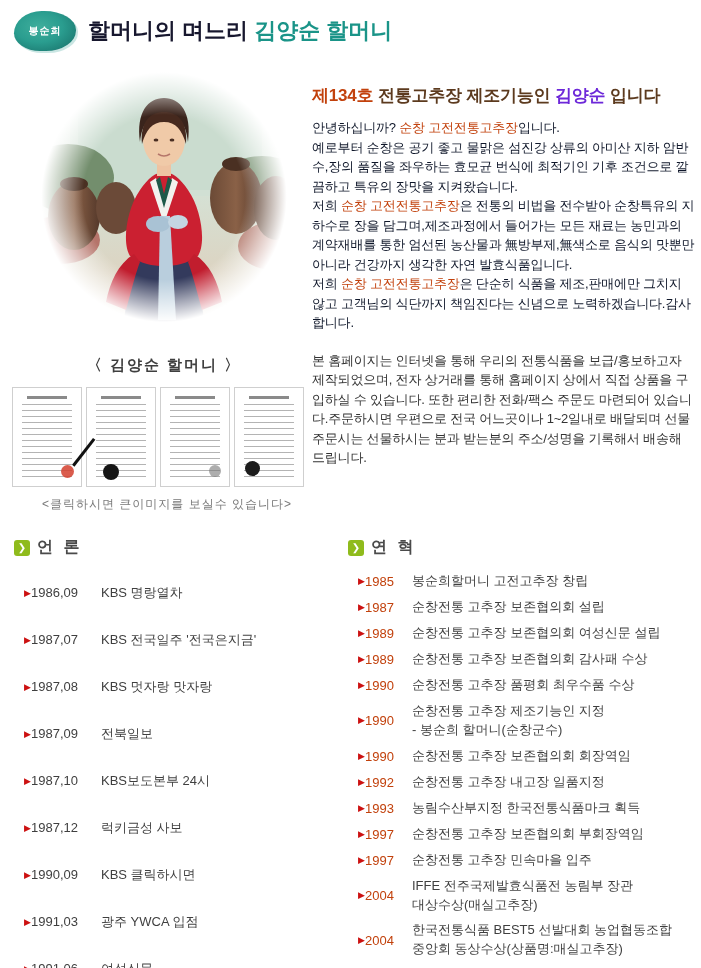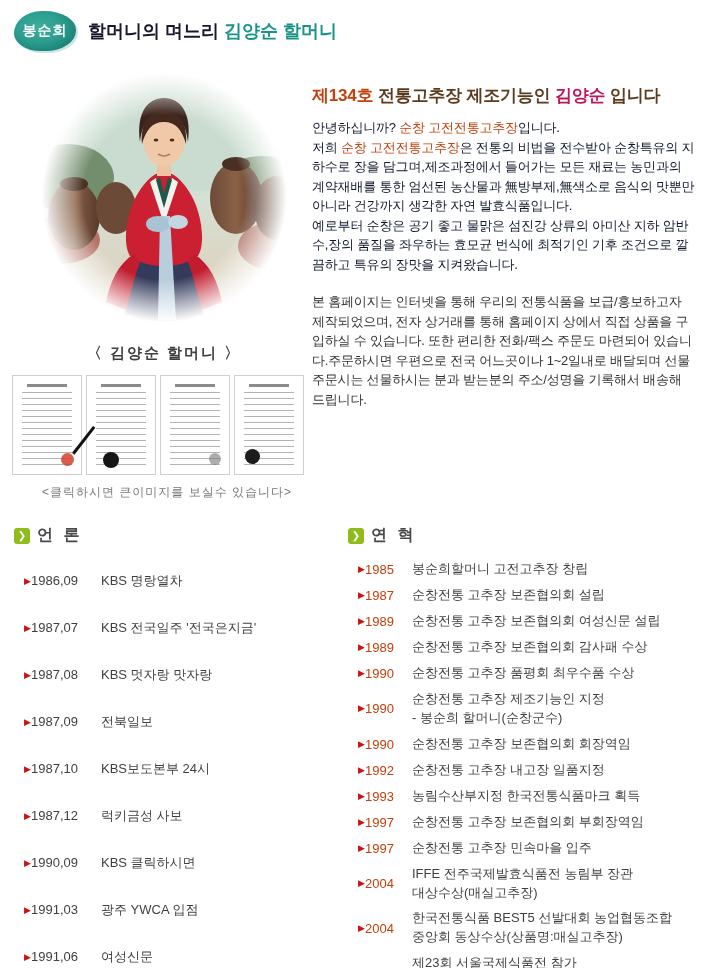--- a/index.html
+++ b/index.html
@@ -8,39 +8,39 @@
     width:701px; height:968px; overflow:hidden; position:relative;
     font-family:"Liberation Sans","DejaVu Sans",sans-serif;
     color:#333; font-size:13px;
   }
   
   .top-header { padding:8px 0 0 14px; height:54px; display:flex; align-items:center; gap:12px; }
   .stamp-blob {
     width:62px; height:40px; display:flex; align-items:center; justify-content:center;
     background:radial-gradient(ellipse at 40% 40%, #3fae9c 0%, #2a9d8f 45%, #1d7d74 80%, #156b66 100%);
     border-radius:48% 55% 52% 45% / 60% 50% 55% 48%;
-    color:#fff; font-weight:bold; font-size:14px; letter-spacing:1px;
+    color:#fff; font-weight:bold; font-size:10px; letter-spacing:1px;
     box-shadow:2px 2px 0 rgba(42,157,143,.25);
   }
-  .site-title { font-size:18px; font-weight:bold; color:#17172e; letter-spacing:0; }
+  .site-title { font-size:22px; font-weight:bold; color:#17172e; letter-spacing:0; }
   .site-title .accent { color:#1a9488; }
   
   .main { display:flex; }
   .col-left { width:304px; flex:none; }
   .col-right { flex:1; padding:30px 6px 0 8px; }
   
   .photo-wrap { position:relative; width:268px; height:284px; margin:4px 0 0 30px; overflow:hidden; }
   .photo-wrap svg { display:block; }
   .photo-fade {
     position:absolute; inset:0;
     background:
       radial-gradient(ellipse 52% 50% at 50% 49%, rgba(255,255,255,0) 58%, rgba(255,255,255,.55) 74%, #fff 88%);
     pointer-events:none;
   }
-  .photo-caption { width:268px; margin:2px 0 0 30px; text-align:center; font-size:15px; font-weight:bold; color:#3f3f3f; letter-spacing:2px; }
+  .photo-caption { width:268px; margin:14px 0 0 30px; text-align:center; font-size:15px; font-weight:bold; color:#3f3f3f; letter-spacing:2px; }
   
   .certs { margin:12px 0 0 12px; width:292px; display:flex; gap:4px; height:100px; }
   .cert {
     position:relative; flex:1; background:#fff; border:1px solid #cfcfcf;
     padding:8px 6px 6px 6px; display:flex; flex-direction:column; align-items:center; cursor:pointer;
   }
   .cert .cert-title { width:70%; height:3px; background:#8a8a8a; margin-bottom:5px; }
   .cert .cert-lines {
     width:88%; flex:1;
     background:repeating-linear-gradient(to bottom, #9a9a9a 0 1px, transparent 1px 6px);
@@ -52,21 +52,21 @@
   .cert .seal.gray { width:12px; height:12px; right:8px; bottom:9px; background:#777; opacity:.6; }
   .cert .medal-ribbon { position:absolute; left:6px; bottom:14px; width:3px; height:34px; background:#111; transform:rotate(38deg); transform-origin:top left; }
   .cert .medal-disc { position:absolute; left:16px; bottom:6px; width:16px; height:16px; border-radius:50%; background:#151515; }
   .certs-note { margin-top:9px; width:302px; text-align:center; font-size:12px; color:#787878; letter-spacing:1px;padding-left:32px; }
   
   .intro-title { font-size:17px; font-weight:bold; margin-bottom:11px; letter-spacing:-0.2px; }
   .intro-p, .order-p { font-size:13px; line-height:19.5px; color:#333; letter-spacing:-0.2px; }
   .order-p { margin-top:18px; }
   .c-red { color:#c2410c; }
   .c-brown { color:#5c3a1e; }
-  .c-orange { color:#be185d;text-align:right; }
+  .c-orange { color:#6d28d9;text-align:right; }
   .c-dark { color:#0f172a; }
   
   .bottom { display:flex; padding:24px 0 0 14px; }
   .press-col { width:334px; flex:none; }
   .history-col { flex:1; }
   .sec-header { display:flex; align-items:center; gap:7px; margin-bottom:14px; }
   .sec-icon {
     width:16px; height:16px; background:#8fbb1c; border-radius:3px; flex:none;
     color:#fff; font-size:10px; font-weight:bold; display:flex; align-items:center; justify-content:center; line-height:1;
   }
@@ -184,24 +184,25 @@
       </div>
     <div class="certs-note">&lt;클릭하시면 큰이미지를 보실수 있습니다&gt;</div>
   </div>
 
   <div class="col-right">
     <div class="intro-title"><span class="c-red">제134호</span><span class="c-brown"> 전통고추장 제조기능인 </span><span class="c-orange">김양순</span><span class="c-brown"> 입니다</span></div>
     <div>
 
         <p class="intro-p"><span class="c-dark">안녕하십니까? </span><span class="c-red">순창 고전전통고추장</span><span class="c-dark">입니다.</span></p>
 
+        <p class="intro-p"><span class="c-dark">예로부터 순창은 공기 좋고 물맑은 섬진강 상류의 아미산 지하 암반수,장의 품질을 좌우하는 효모균 번식에 최적기인 기후 조건으로 깔끔하고 특유의 장맛을 지켜왔습니다.</span></p>
+
         <p class="intro-p"><span class="c-dark">저희 </span><span class="c-red">순창 고전전통고추장</span><span class="c-dark">은 전통의 비법을 전수받아 순창특유의 지하수로 장을 담그며,제조과정에서 들어가는 모든 재료는 농민과의 계약재배를 통한 엄선된 농산물과 無방부제,無색소로 음식의 맛뿐만 아니라 건강까지 생각한 자연 발효식품입니다.</span></p>
 
-        <p class="intro-p"><span class="c-dark">예로부터 순창은 공기 좋고 물맑은 섬진강 상류의 아미산 지하 암반수,장의 품질을 좌우하는 효모균 번식에 최적기인 기후 조건으로 깔끔하고 특유의 장맛을 지켜왔습니다.</span></p>
-
+        <p class="intro-p"><span class="c-dark">저희 </span><span class="c-red">순창 고전전통고추장</span><span class="c-dark">은 단순히 식품을 제조,판매에만 그치지 않고 고객님의 식단까지 책임진다는 신념으로 노력하겠습니다.감사합니다.</span></p>
       </div>
     <p class="order-p">본 홈페이지는 인터넷을 통해 우리의 전통식품을 보급/홍보하고자 제작되었으며, 전자 상거래를 통해 홈페이지 상에서 직접 상품을 구입하실 수 있습니다. 또한 편리한 전화/팩스 주문도 마련되어 있습니다.주문하시면 우편으로 전국 어느곳이나 1~2일내로 배달되며 선물 주문시는 선물하시는 분과 받는분의 주소/성명을 기록해서 배송해 드립니다.</p>
   </div>
 </div>
 
 <div class="bottom">
 
   <div class="press-col">
     <div class="sec-header">
       <span class="sec-icon">❯</span>

